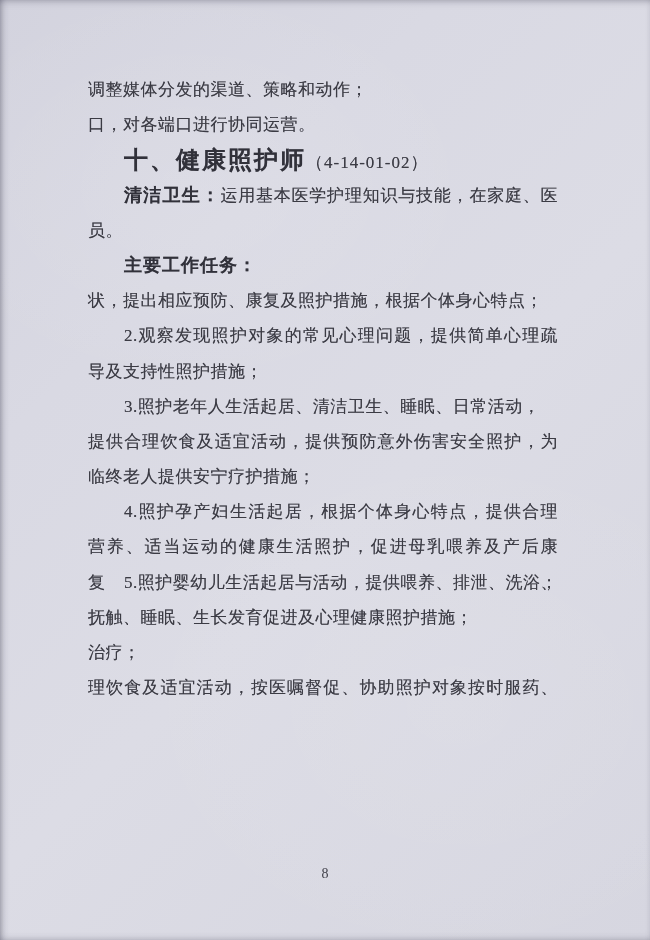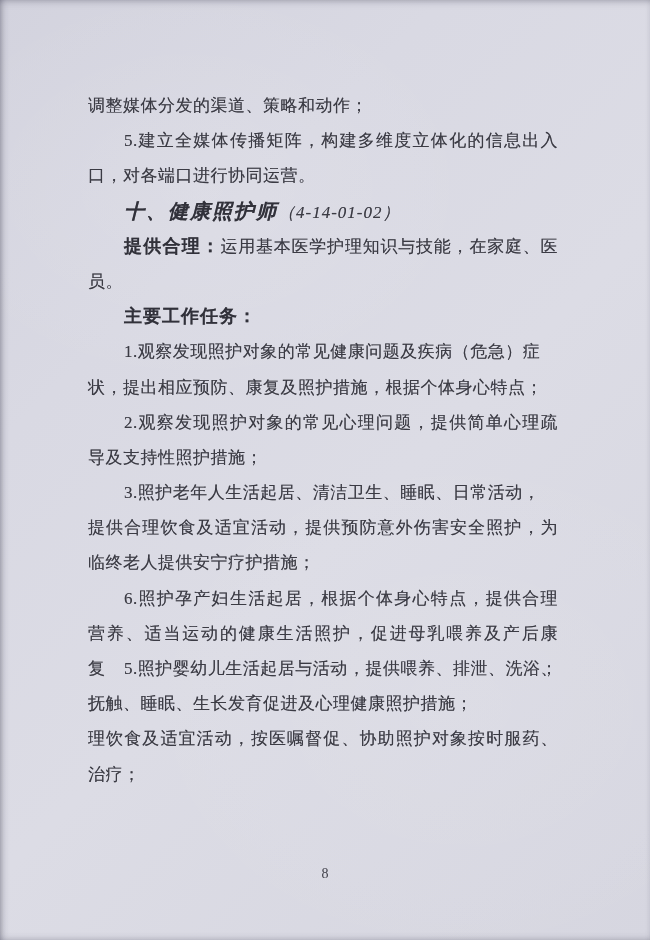--- a/index.html
+++ b/index.html
@@ -22,21 +22,21 @@
       radial-gradient(ellipse 500px 400px at 70% 75%, rgba(255,255,255,0.08), rgba(255,255,255,0) 70%),
       linear-gradient(135deg, #d3d3de 0%, #d9d9e3 28%, #dcdce5 55%, #d6d6e0 100%);
     box-shadow:
       inset 5px 0 9px -5px rgba(50,50,70,0.50),
       inset 0 5px 9px -5px rgba(50,50,70,0.35),
       inset 0 -4px 8px -5px rgba(50,50,70,0.30);
   }
   .textblock {
     position: absolute;
     left: 88px;
-    top: 88px;
+    top: 72px;
     width: 470px;
   }
   .line {
     height: 35.2px;
     line-height: 35.2px;
     font-size: 17px;
     letter-spacing: 0.5px;
     color: #3b3b44;
     text-shadow: 0 0 0.6px rgba(59,59,68,0.55);
   }
@@ -48,59 +48,55 @@
     text-align-last: justify;
   }
   .b {
     font-family: "Liberation Sans", "DejaVu Sans", sans-serif;
     font-weight: bold;
     font-size: 18px;
     color: #31313a;
     letter-spacing: 1px;
   }
   .heading .b {
-    font-size: 20px;
+    font-size: 24px;
     letter-spacing: 2px;
-    font-style: italic;
   }
   .heading .rest {
     font-size: 17px;
     letter-spacing: 1px;
-    font-style: italic;
   }
   .pagenum {
     position: absolute;
     left: 0;
     top: 866px;
     width: 100%;
     text-align: center;
     font-size: 14px;
     color: #3f3f48;
   }
 </style>
 </head>
 <body>
 
 <div class="page">
   <div class="textblock">
     <div class="line"><span class="b"></span><span class="rest">调整媒体分发的渠道、策略和动作；</span></div>
-    <div class="line indent full"><span class="b"></span><span class="rest">5.建立全媒体传播矩阵，构建多维度立体化的信息出入</span></div>
     <div class="line"><span class="b"></span><span class="rest">口，对各端口进行协同运营。</span></div>
     <div class="line indent heading"><span class="b">十、健康照护师</span><span class="rest">（4-14-01-02）</span></div>
-    <div class="line indent full"><span class="b">提供合理：</span><span class="rest">运用基本医学护理知识与技能，在家庭、医</span></div>
+    <div class="line indent full"><span class="b">清洁卫生：</span><span class="rest">运用基本医学护理知识与技能，在家庭、医</span></div>
     <div class="line"><span class="b"></span><span class="rest">员。</span></div>
     <div class="line indent"><span class="b">主要工作任务：</span><span class="rest"></span></div>
-    <div class="line indent"><span class="b"></span><span class="rest">1.观察发现照护对象的常见健康问题及疾病（危急）症</span></div>
     <div class="line"><span class="b"></span><span class="rest">状，提出相应预防、康复及照护措施，根据个体身心特点；</span></div>
     <div class="line indent full"><span class="b"></span><span class="rest">2.观察发现照护对象的常见心理问题，提供简单心理疏</span></div>
     <div class="line"><span class="b"></span><span class="rest">导及支持性照护措施；</span></div>
     <div class="line indent"><span class="b"></span><span class="rest">3.照护老年人生活起居、清洁卫生、睡眠、日常活动，</span></div>
     <div class="line full"><span class="b"></span><span class="rest">提供合理饮食及适宜活动，提供预防意外伤害安全照护，为</span></div>
     <div class="line"><span class="b"></span><span class="rest">临终老人提供安宁疗护措施；</span></div>
-    <div class="line indent full"><span class="b"></span><span class="rest">6.照护孕产妇生活起居，根据个体身心特点，提供合理</span></div>
+    <div class="line indent full"><span class="b"></span><span class="rest">4.照护孕产妇生活起居，根据个体身心特点，提供合理</span></div>
     <div class="line full"><span class="b"></span><span class="rest">营养、适当运动的健康生活照护，促进母乳喂养及产后康复；</span></div>
     <div class="line indent full"><span class="b"></span><span class="rest">5.照护婴幼儿生活起居与活动，提供喂养、排泄、洗浴、</span></div>
     <div class="line"><span class="b"></span><span class="rest">抚触、睡眠、生长发育促进及心理健康照护措施；</span></div>
+    <div class="line"><span class="b"></span><span class="rest">治疗；</span></div>
     <div class="line full"><span class="b"></span><span class="rest">理饮食及适宜活动，按医嘱督促、协助照护对象按时服药、</span></div>
-    <div class="line"><span class="b"></span><span class="rest">治疗；</span></div>
   </div>
   <div class="pagenum">8</div>
 </div>
 
 </body></html>

